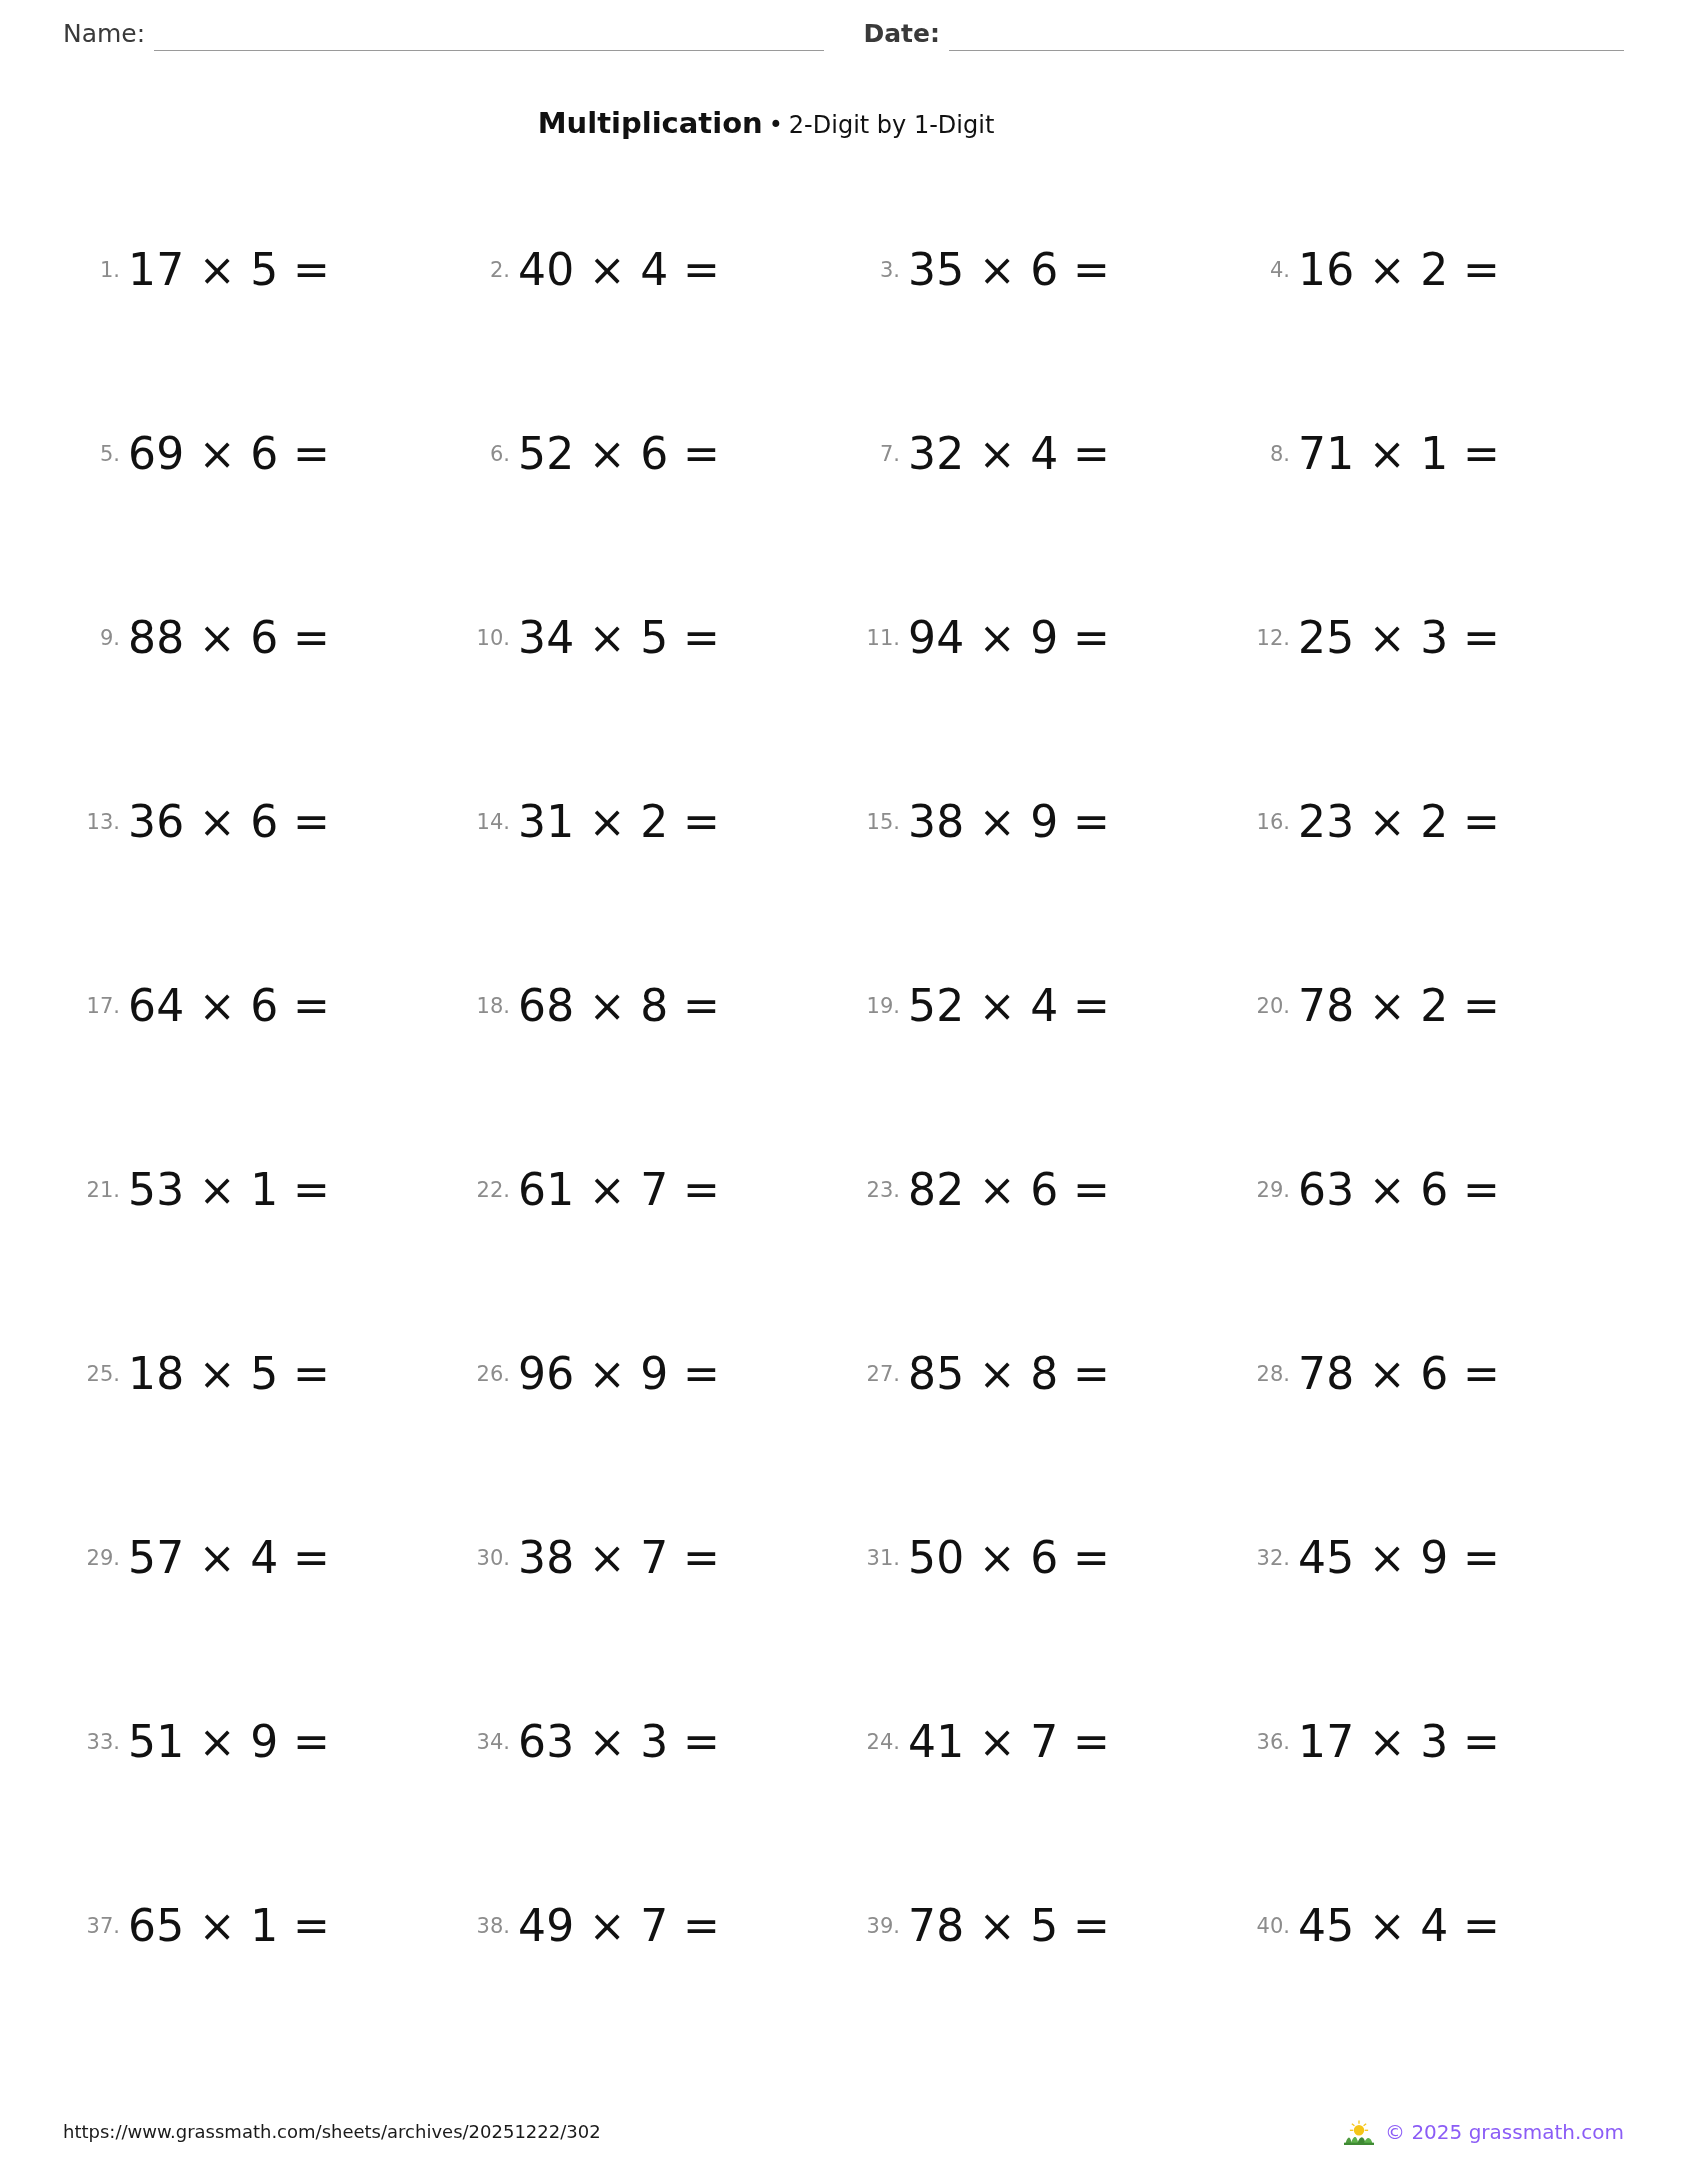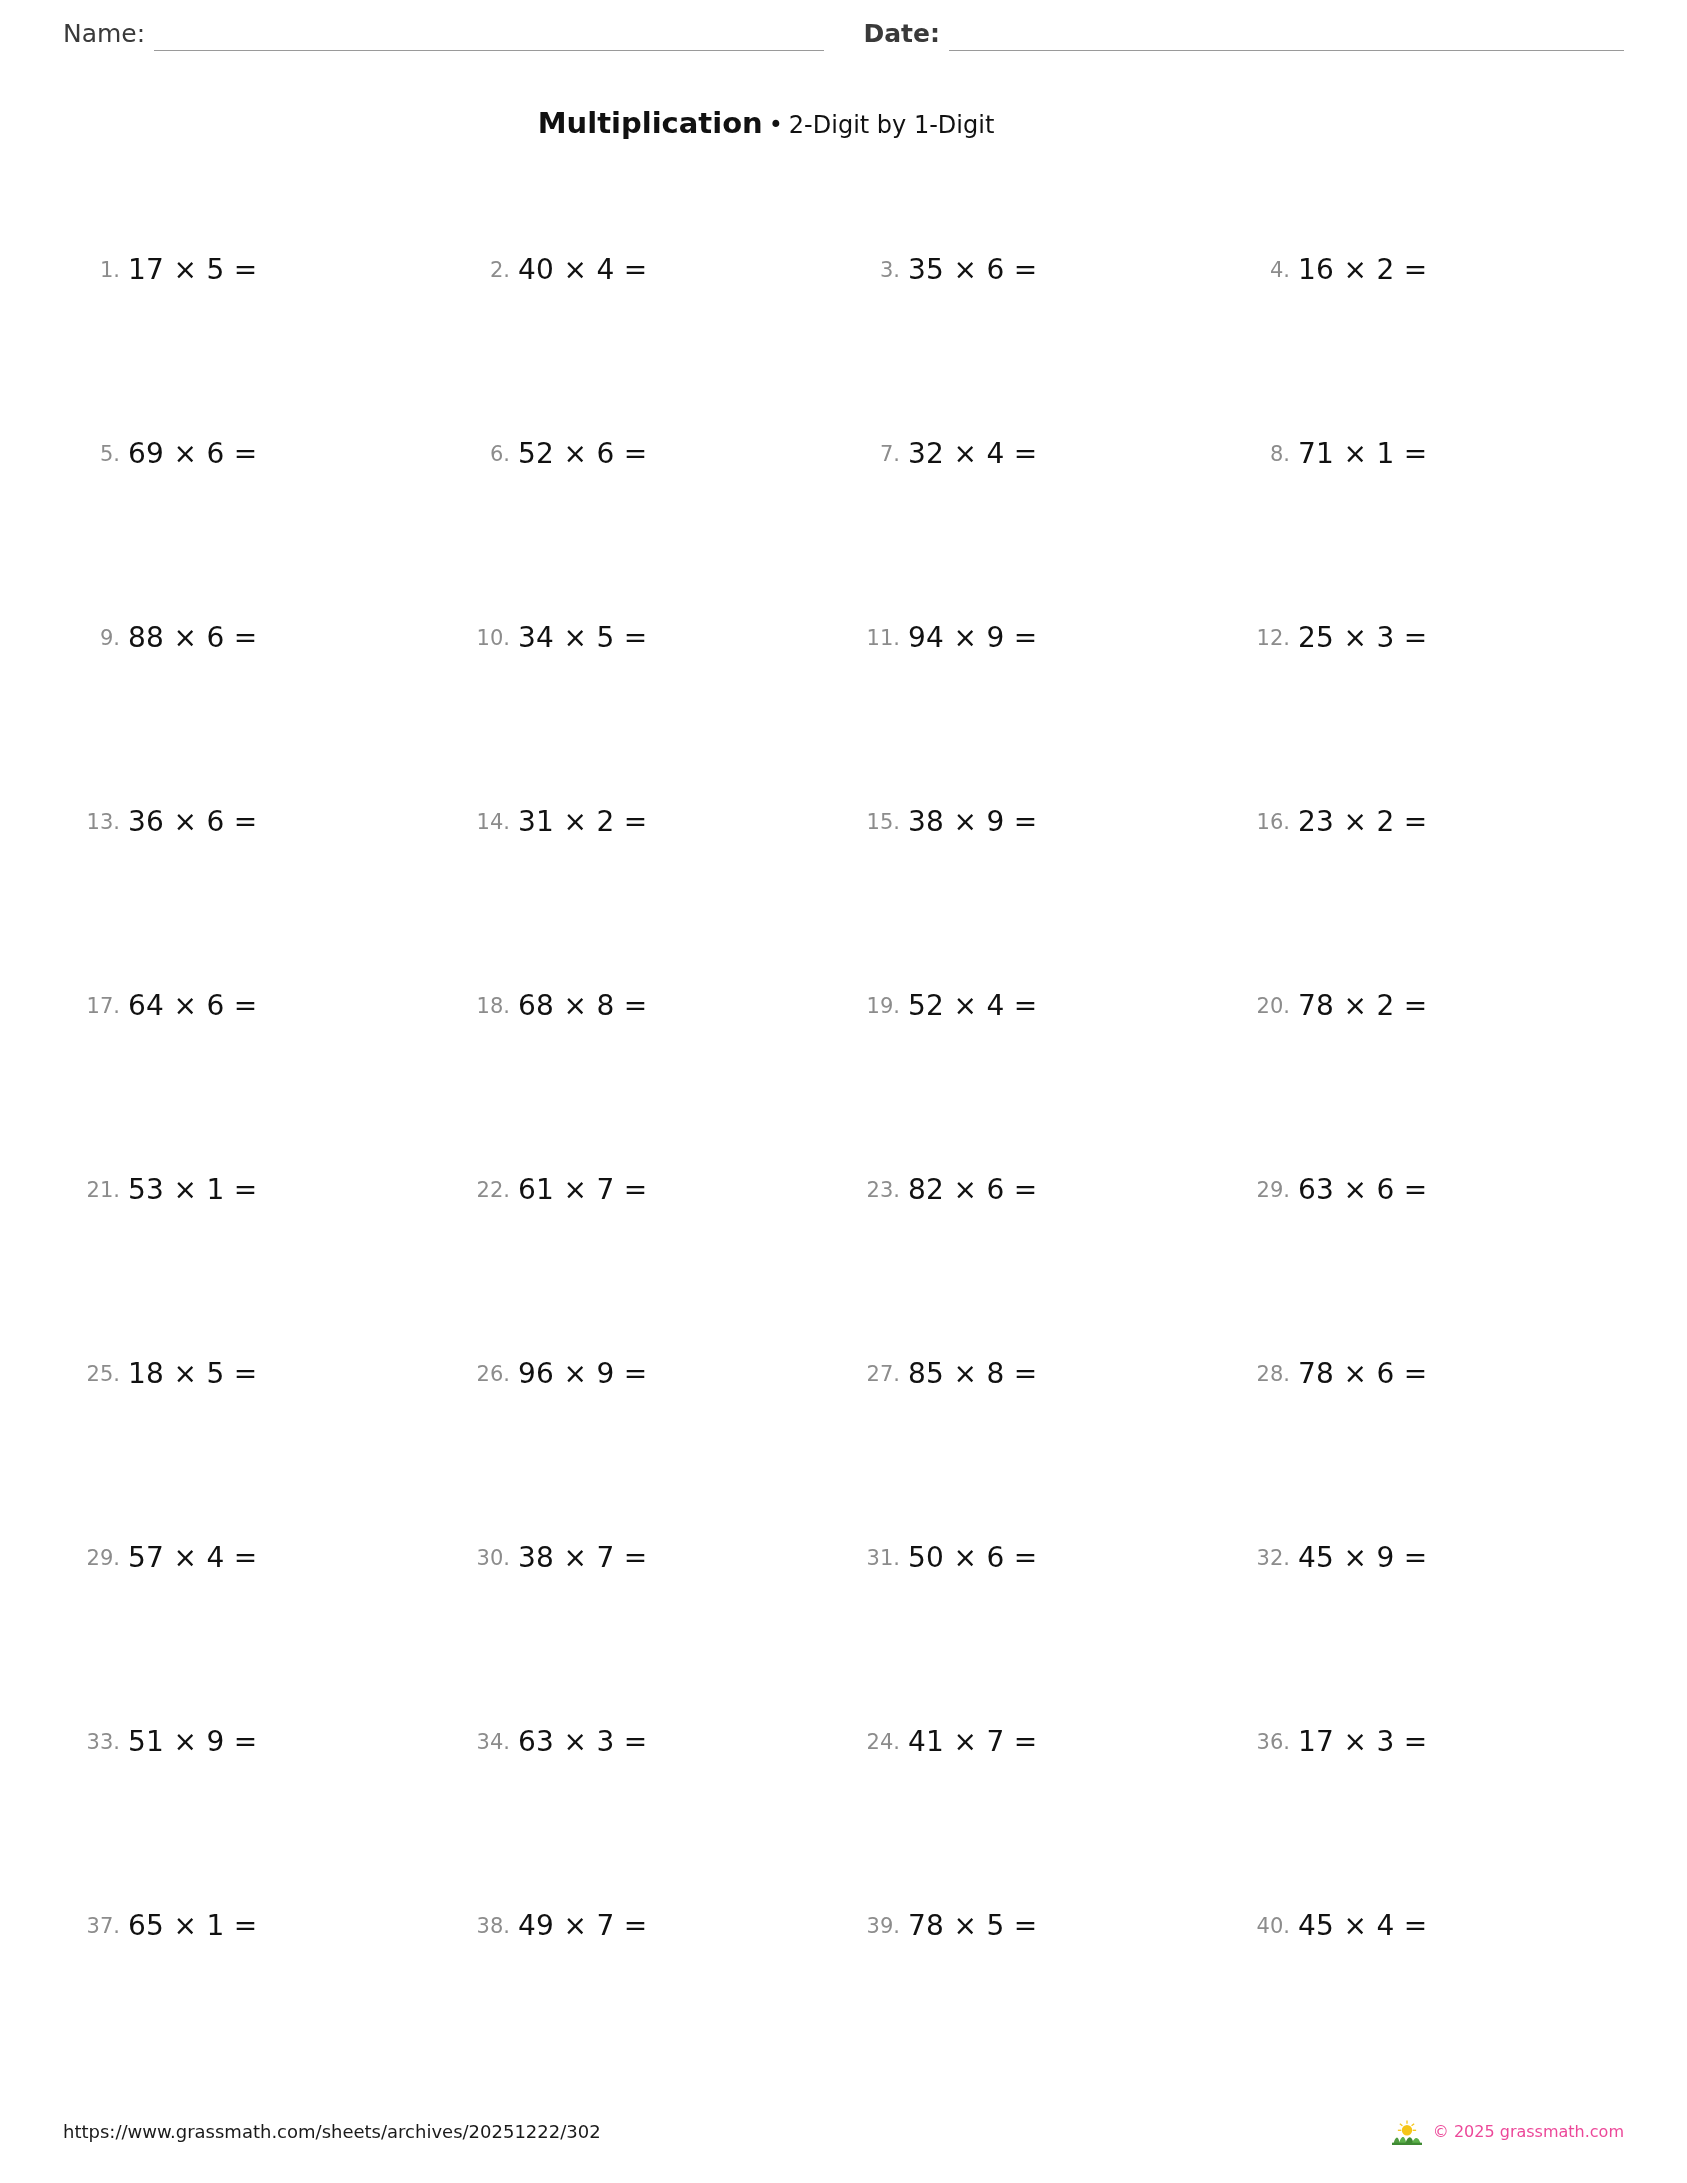--- a/index.html
+++ b/index.html
@@ -97,21 +97,21 @@
   .p-num {
     font-size: 21px;
     color: #8c8c8c;
     width: 49px;
     text-align: right;
     padding-right: 8px;
     line-height: 38px;
     flex: none;
   }
   .p-expr {
-    font-size: 28px;
+    font-size: 44px;
     color: #111;
     line-height: 38px;
     white-space: nowrap;
     letter-spacing: 0.3px;
   }
 
   
   .footer {
     position: absolute;
     left: 63px;
@@ -132,22 +132,22 @@
     align-items: center;
     gap: 10.6px;
   }
   .logo {
     width: 30px;
     height: 26.5px;
     position: relative;
     display: inline-block;
   }
   .footer-copy {
-    font-size: 16px;
-    color: #ec4899;
+    font-size: 20px;
+    color: #8b5cf6;
     white-space: nowrap;
   }
 </style>
 </head>
 <body>
 
 <div class="page">
 
   <div class="header">
     <div class="field name">

